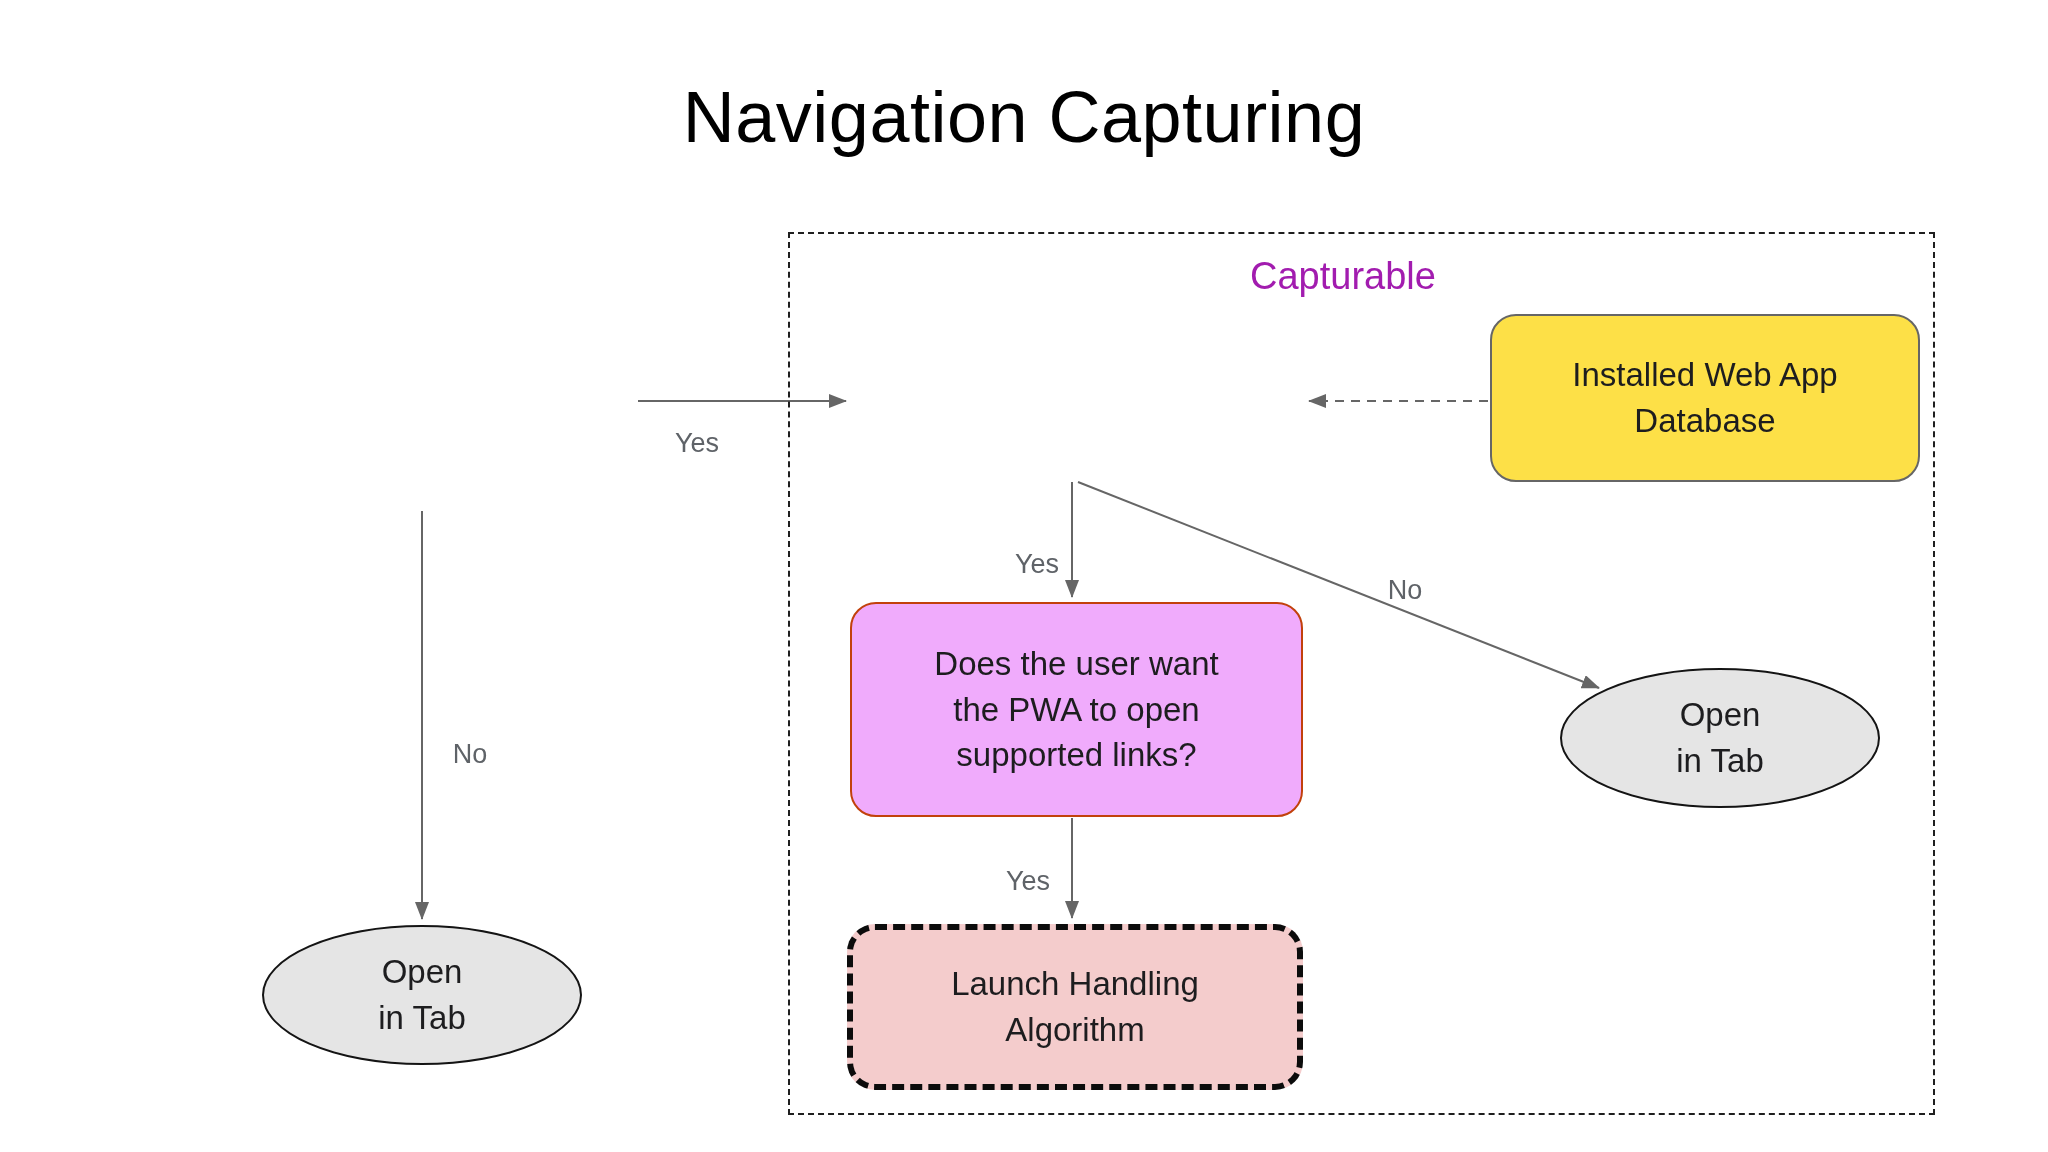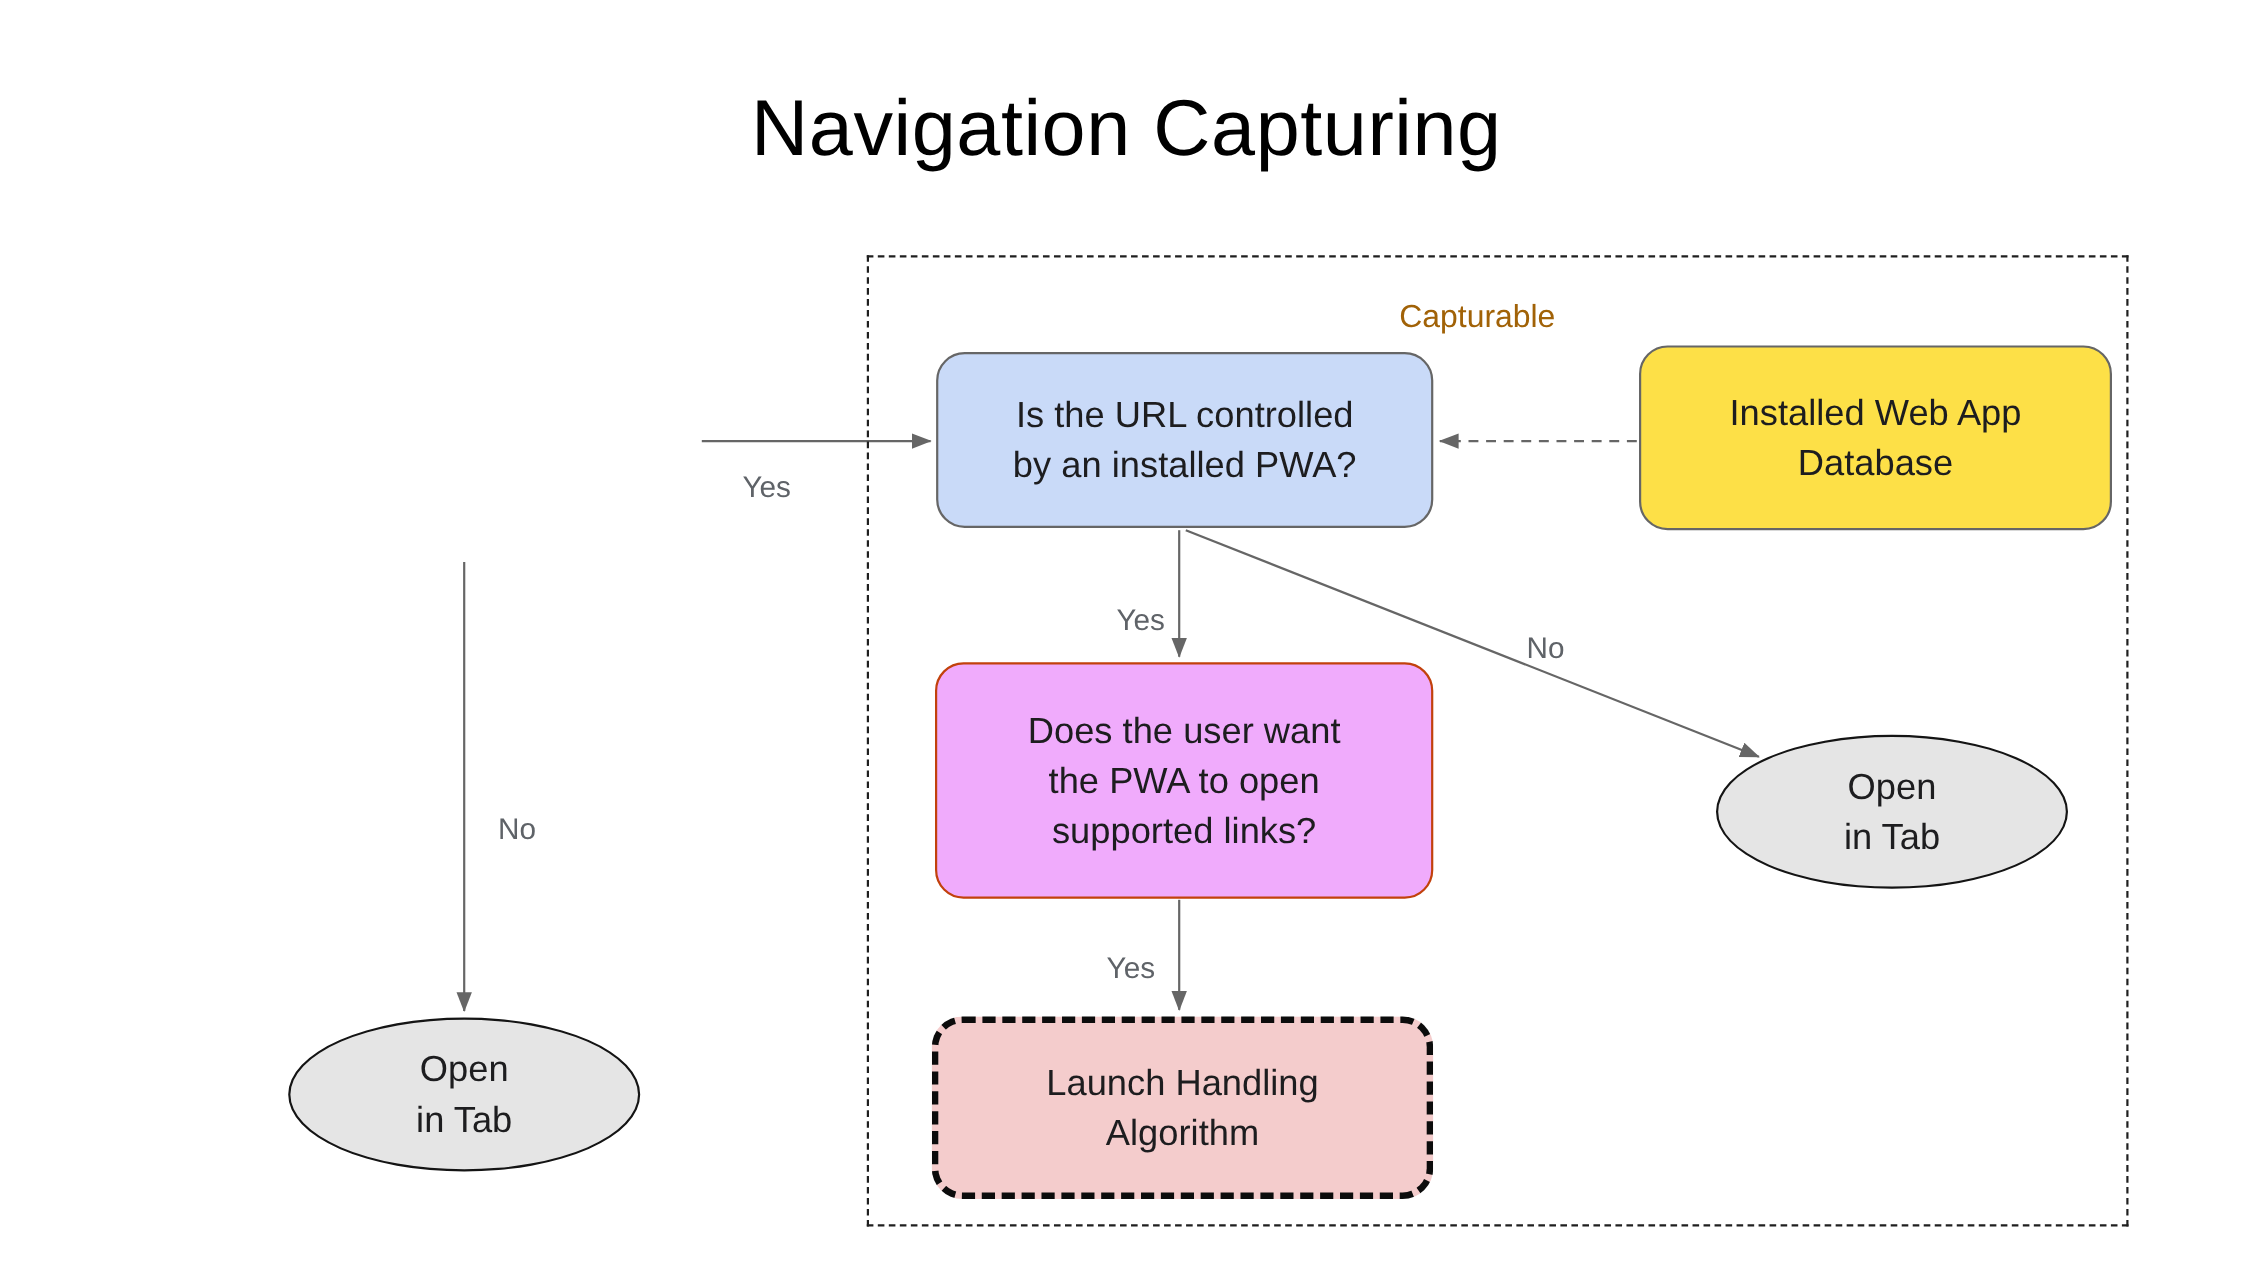--- a/index.html
+++ b/index.html
@@ -20,23 +20,23 @@
     white-space:pre-line;
   }
   .group-box{
     position:absolute;
     left:788px;top:232px;width:1147px;height:883px;
     border:2px dashed #1f1f1f;
     box-sizing:border-box;
   }
   .group-label{
     position:absolute;
-    left:1343px;top:289px;
+    left:1343px;top:276px;
     transform:translate(-50%,-50%);
-    font-size:29px;color:#a16207;
+    font-size:38px;color:#a21caf;
     white-space:nowrap;
   }
   .node{
     position:absolute;
     box-sizing:border-box;
     display:flex;align-items:center;justify-content:center;
     text-align:center;
     color:#1d1d1f;
     font-size:33px;
     line-height:1.38;
@@ -114,24 +114,20 @@
     <path d="M1072,482 L1072,597" stroke="#666666" stroke-width="2" fill="none" marker-end="url(#arrowhead)"></path>
     <path d="M1078,482 L1599,688" stroke="#666666" stroke-width="2" fill="none" marker-end="url(#arrowhead)"></path>
     <path d="M1072,818 L1072,918" stroke="#666666" stroke-width="2" fill="none" marker-end="url(#arrowhead)"></path>
     <path d="M1488,401 L1309,401" stroke="#666666" stroke-width="2" fill="none" stroke-dasharray="9 7" marker-end="url(#arrowhead)"></path>
   </svg>
 
   <div class="group-box"></div>
   <div class="group-label">Capturable</div>
 
 
-  <div class="node node-url">
-    <span>Is the URL controlled
-by an installed PWA?</span>
-  </div>
 
   <div class="node node-db">
     <span>Installed Web App
 Database</span>
   </div>
 
   <div class="node node-user">
     <span>Does the user want
 the PWA to open
 supported links?</span>

